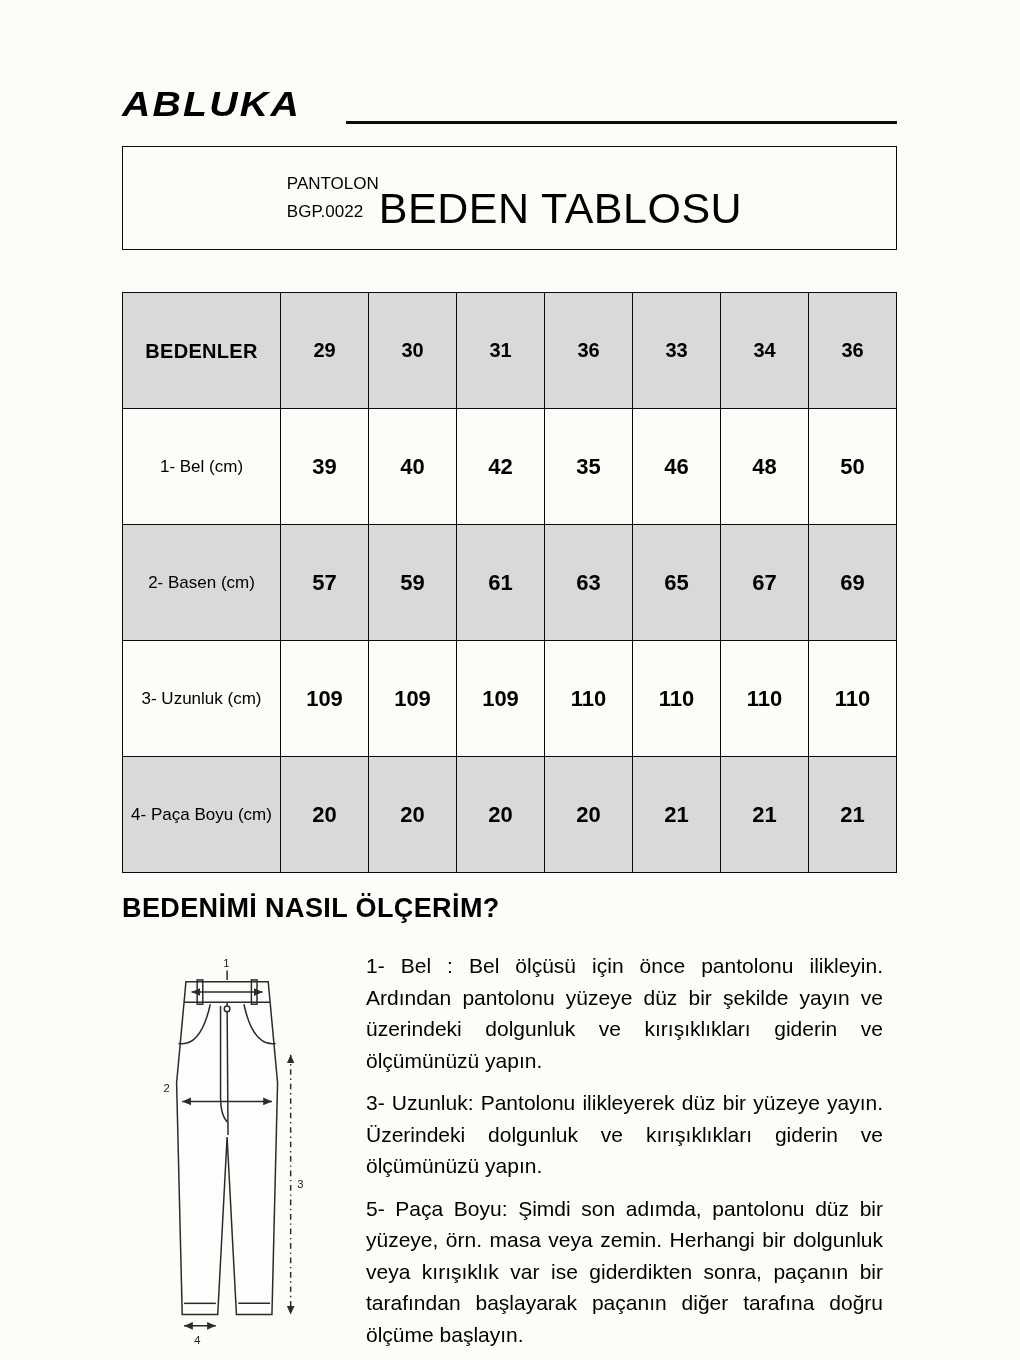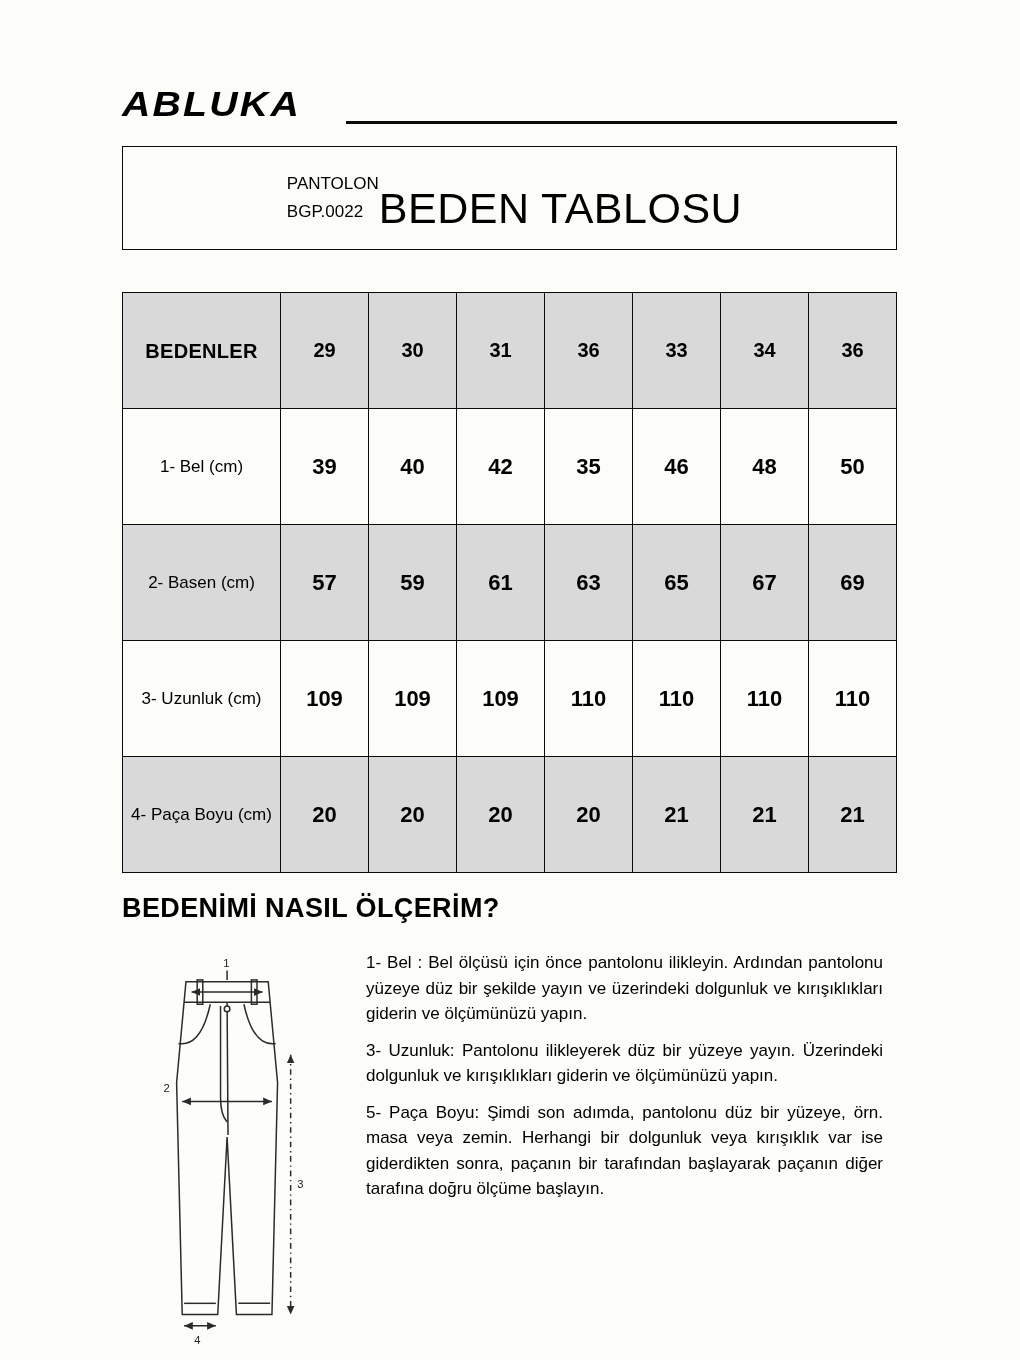--- a/index.html
+++ b/index.html
@@ -53,21 +53,21 @@
   .value-cell{font-size:22px;font-weight:700;}
 
   
   .howto-heading{
     margin-top:20px;font-size:27px;font-weight:bold;letter-spacing:0.4px;
   }
   .figure-row{display:flex;margin-top:26px;gap:26px;}
   .diagram-col{width:218px;flex:0 0 218px;padding-left:6px;}
   .text-col{flex:1;}
   .text-col p{
-    margin:0 14px 11px 0;font-size:17px;line-height:1.5;text-align:justify;
+    margin:0 14px 11px 0;font-size:21px;line-height:1.5;text-align:justify;
   }
   svg text{font-family:"Liberation Sans",sans-serif;}
 </style>
 </head>
 <body>
 
 <div class="page">
   <div class="content">
 
     <div class="logo-row">

